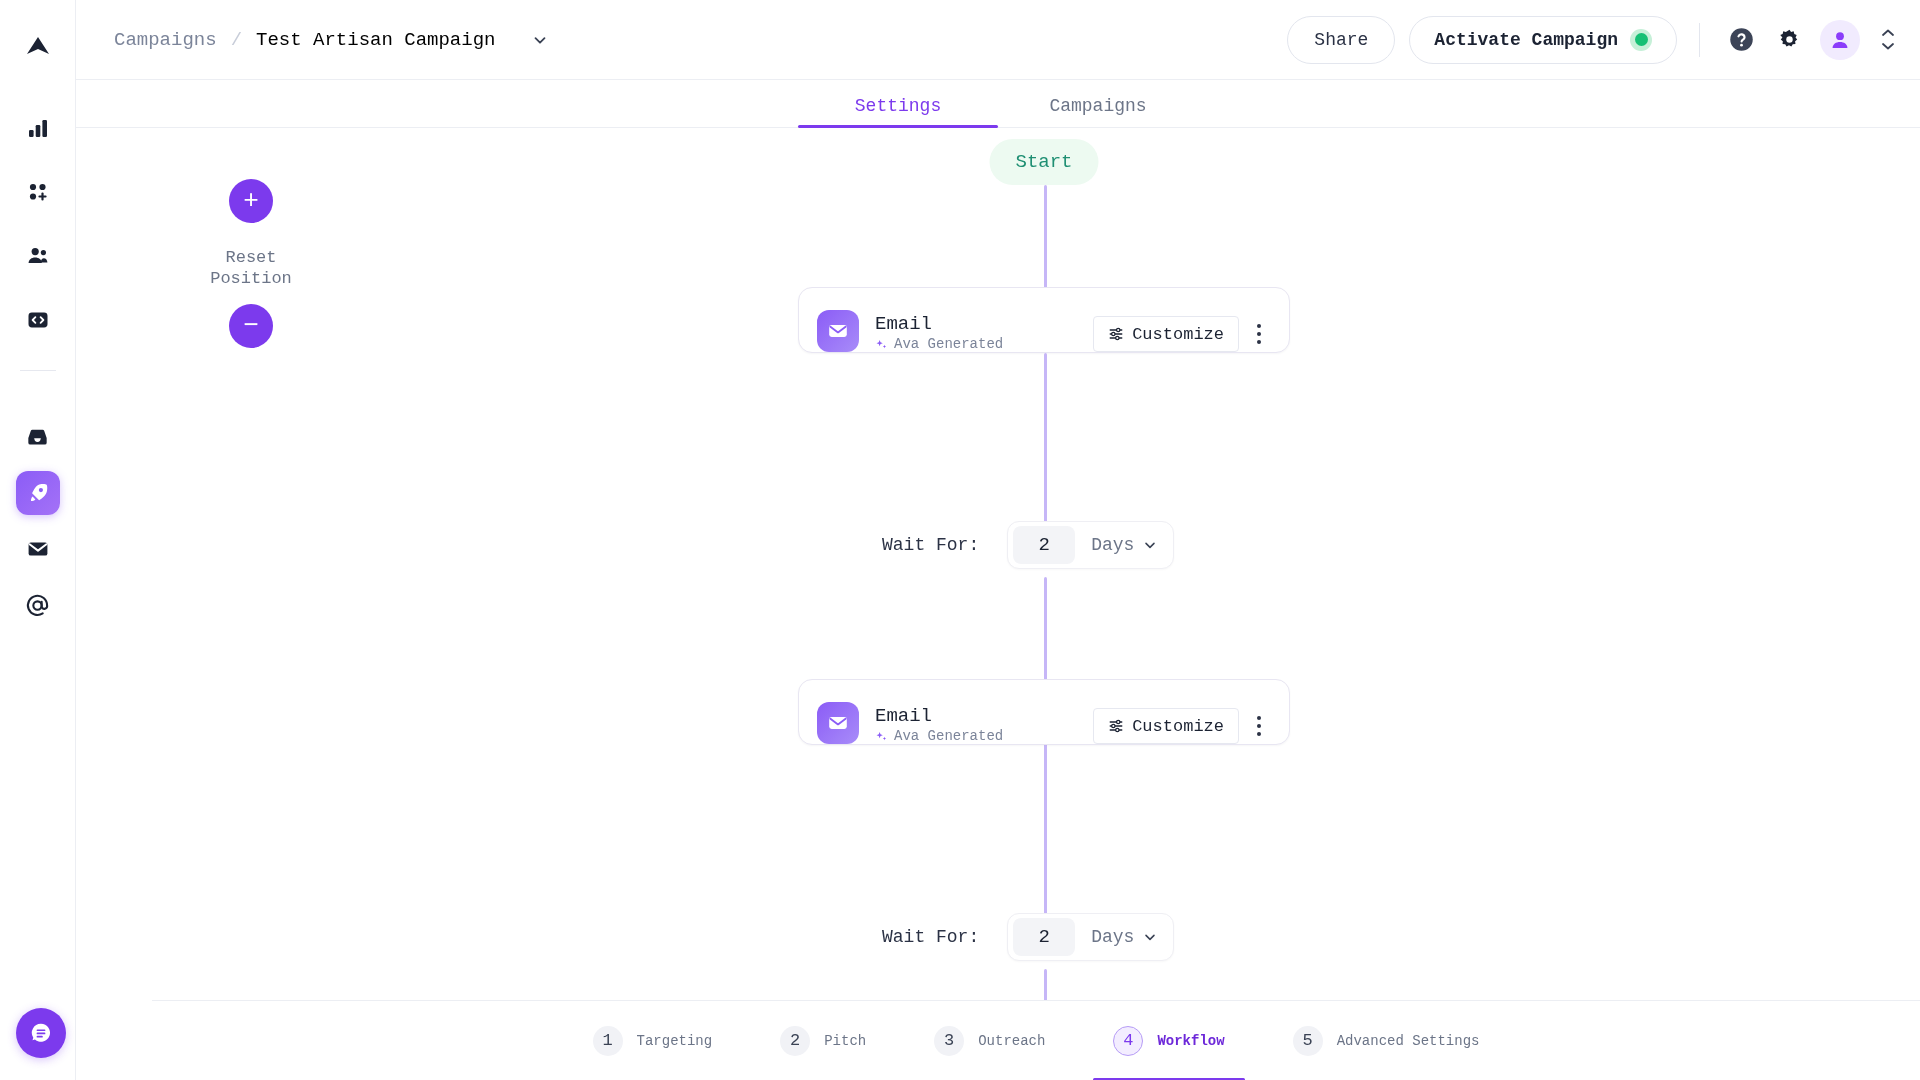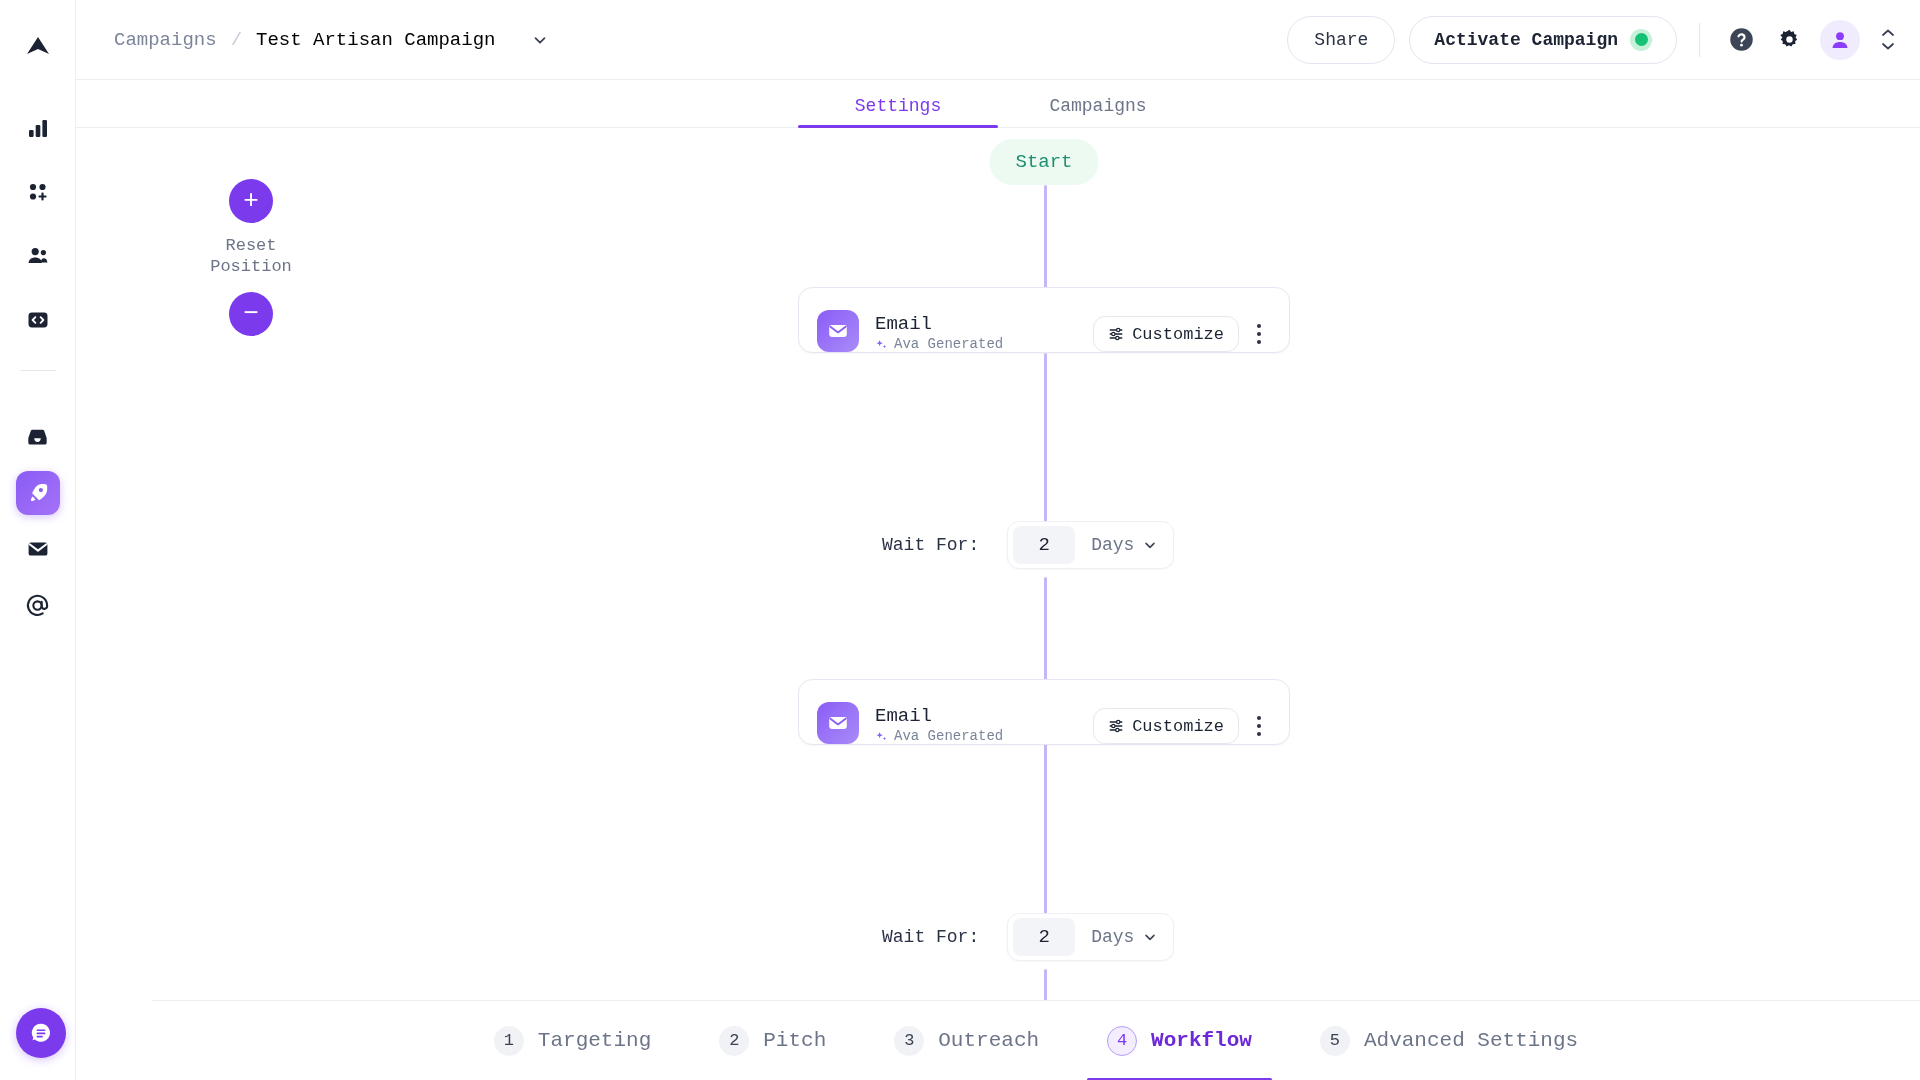--- a/index.html
+++ b/index.html
@@ -111,21 +111,21 @@
   }
 
   
   .zoomctl { position: absolute; left: 115px; top: 50px; width: 120px; text-align: center; }
   .zbtn {
     width: 44px; height: 44px; border-radius: 50%; background: #7c3aed;
     display: flex; align-items: center; justify-content: center; margin: 0 auto;
     cursor: pointer;
   }
   .zbtn span { color: #fff; font-size: 26px; line-height: 1; font-weight: 400; }
-  .zlabel { margin: 12px 0 14px; font-size: 17px; color: #6c7588; line-height: 1.25; cursor: pointer; }
+  .zlabel { margin: 24px 0 14px; font-size: 17px; color: #6c7588; line-height: 1.25; cursor: pointer; }
 
   
   .flow { position: absolute; left: 0; right: 0; top: 0; }
   .node-center { position: absolute; left: 968px; transform: translateX(-50%); }
 
   .start-pill {
     height: 46px; min-width: 88px; padding: 0 26px; border-radius: 23px;
     background: #edfaf1; color: #1f8f73; font-size: 19px;
     display: flex; align-items: center; justify-content: center;
     cursor: pointer;
@@ -143,21 +143,21 @@
   .card-ico {
     width: 42px; height: 42px; border-radius: 12px; flex: 0 0 42px;
     background: linear-gradient(135deg,#8b5cf6,#a88cf9);
     display: flex; align-items: center; justify-content: center;
   }
   .card-txt { margin-left: 16px; display: flex; flex-direction: column; gap: 2px; }
   .card-title { font-size: 19px; color: #1c2333; line-height: 1.1; }
   .card-sub { font-size: 14px; color: #7b8499; display: flex; align-items: center; gap: 6px; line-height: 1.1; }
   .card-actions { margin-left: auto; display: flex; align-items: center; gap: 6px; }
   .btn-customize {
-    height: 36px; padding: 0 14px; border-radius: 12px;
+    height: 36px; padding: 0 14px; border-radius: 4px;
     border: 1px solid #e6e8f0; background: #fff;
     font-size: 17px; color: #1c2333; display: flex; align-items: center; gap: 8px;
     cursor: pointer; font-family: inherit;
   }
   .kebab { width: 28px; height: 34px; display: flex; flex-direction: column; align-items: center; justify-content: center; gap: 4px; cursor: pointer; }
   .kebab i { width: 4px; height: 4px; border-radius: 50%; background: #2b3245; display:block; }
 
   .wait-row { position: absolute; display: flex; align-items: center; gap: 28px; }
   .wait-lbl { font-size: 18px; color: #2b3245; }
   .wait-box {
@@ -192,21 +192,21 @@
   .steps { display: flex; align-items: center; gap: 0; margin: 0 auto; height: 80px; }
   .step {
     display: flex; align-items: center; gap: 14px; cursor: pointer;
     height: 80px; padding: 0 34px; position: relative;
   }
   .step-num {
     width: 30px; height: 30px; border-radius: 50%; background: #f1f2f6;
     display: flex; align-items: center; justify-content: center;
     font-size: 17px; color: #3a4254;
   }
-  .step-lbl { font-size: 21px; color: #6c7588; }
+  .step-lbl { font-size: 14px; color: #6c7588; }
   .step.active .step-num { background: #f3edff; border: 1px solid #b69cf6; color: #7c3aed; }
   .step.active .step-lbl { color: #6d28d9; font-weight: 700; }
   .step.active::after {
     content: ""; position: absolute; left: 14px; right: 14px; bottom: 0;
     height: 3px; background: #7c3aed; border-radius: 2px;
   }
 </style>
 </head>
 <body>
 

